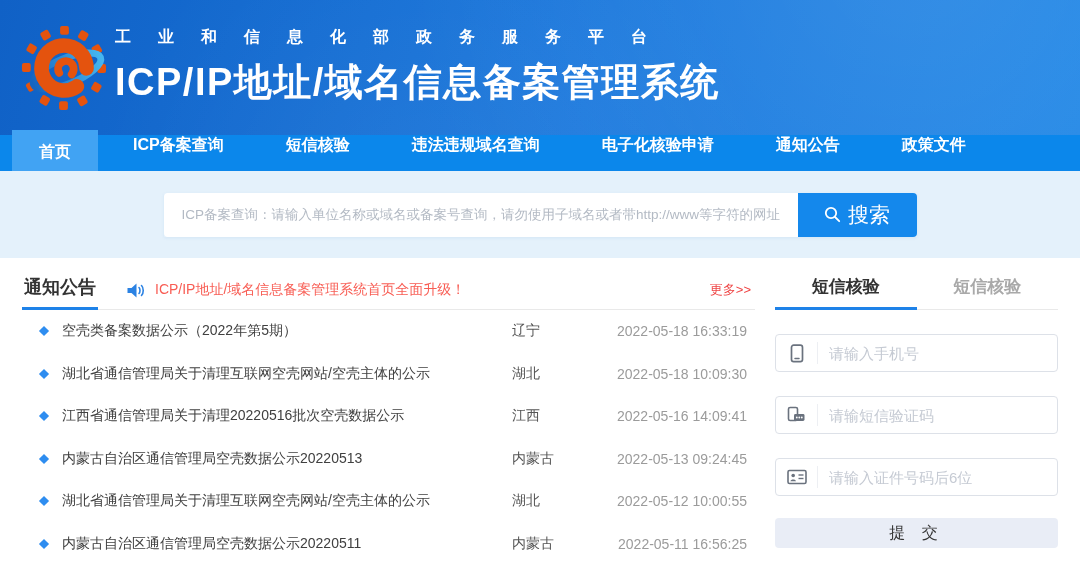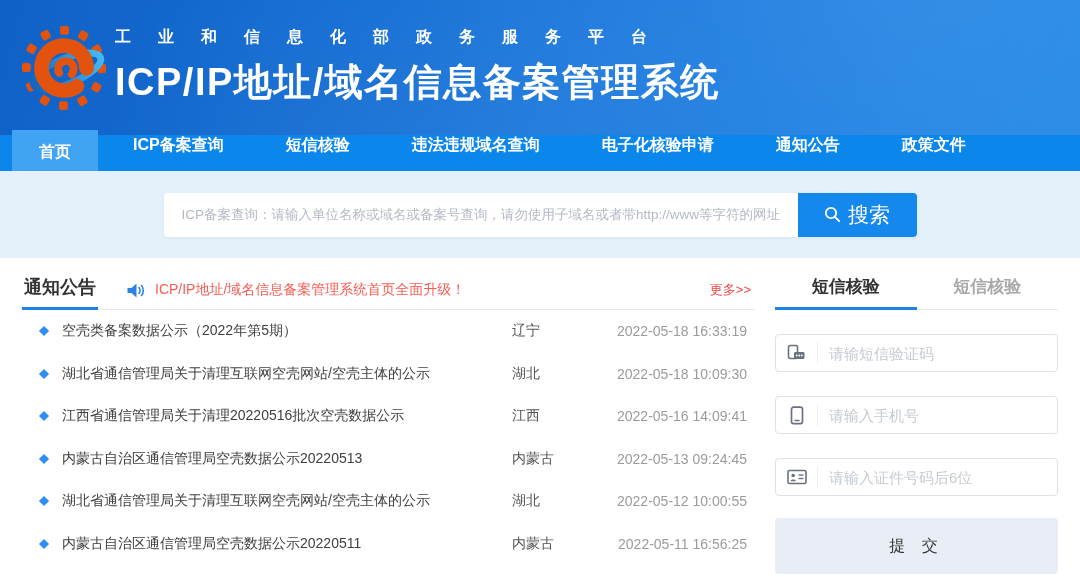--- a/index.html
+++ b/index.html
@@ -90,21 +90,21 @@
     border:1px solid #dde1e8; border-radius:4px; background:#fff;
   }
   .field:first-of-type{ margin-top:32px; }
   .field-icon{
     width:42px; flex:none; display:flex; align-items:center; justify-content:center;
     height:22px; border-right:1px solid #edeff3;
   }
   .field input{ flex:1; border:none; outline:none; padding:0 11px; font-size:15px; color:#333; min-width:0; }
   .field input::placeholder{ color:#c5cad3; }
   .submit-btn{
-    margin-top:22px; width:100%; height:56px; border:none; cursor:pointer;
+    margin-top:22px; width:100%; height:30px; border:none; cursor:pointer;
     background:var(--submit-bg,#e9edf6); border-radius:4px;
     font-size:16px; color:#333; letter-spacing:6px;
   }
 </style>
 </head>
 <body>
 
 <div class="header">
   <svg class="logo" viewBox="0 0 90 90">
     <defs>
@@ -217,39 +217,39 @@
   </div>
 
   <div class="right-col">
     <div class="tabs">
       <div class="tab active">短信核验</div>
       <div class="tab">短信核验</div>
     </div>
 
     <div class="field">
       <span class="field-icon">
+        <svg width="16" height="19" viewBox="0 0 16 19">
+          <rect x="2.5" y="1.2" width="11" height="16.5" rx="2.2" fill="none" stroke="#6a727e" stroke-width="1.7"></rect>
+          <line x1="6" y1="14.6" x2="10" y2="14.6" stroke="#6a727e" stroke-width="1.5" stroke-linecap="round"></line>
+        </svg>
+      </span>
+      <input type="text" placeholder="请输入手机号" style="">
+    </div>
+
+    <div class="field">
+      <span class="field-icon">
         <svg width="19" height="18" viewBox="0 0 19 18">
           <rect x="1.5" y="1.5" width="9" height="13" rx="1.6" fill="none" stroke="#6a727e" stroke-width="1.6"></rect>
           <rect x="7" y="8" width="10.5" height="7" rx="1.4" fill="#6a727e"></rect>
           <circle cx="9.8" cy="11.5" r="0.9" fill="#fff"></circle>
           <circle cx="12.3" cy="11.5" r="0.9" fill="#fff"></circle>
           <circle cx="14.8" cy="11.5" r="0.9" fill="#fff"></circle>
         </svg>
       </span>
       <input type="text" placeholder="请输短信验证码" style="">
-    </div>
-
-    <div class="field">
-      <span class="field-icon">
-        <svg width="16" height="19" viewBox="0 0 16 19">
-          <rect x="2.5" y="1.2" width="11" height="16.5" rx="2.2" fill="none" stroke="#6a727e" stroke-width="1.7"></rect>
-          <line x1="6" y1="14.6" x2="10" y2="14.6" stroke="#6a727e" stroke-width="1.5" stroke-linecap="round"></line>
-        </svg>
-      </span>
-      <input type="text" placeholder="请输入手机号" style="">
     </div>
 
     <div class="field">
       <span class="field-icon">
         <svg width="20" height="16" viewBox="0 0 20 16">
           <rect x="1" y="1.5" width="18" height="13" rx="1.5" fill="none" stroke="#6a727e" stroke-width="1.6"></rect>
           <circle cx="6.2" cy="6.5" r="1.8" fill="#6a727e"></circle>
           <path d="M3.4 12.2 C3.8 9.8 8.6 9.8 9 12.2 Z" fill="#6a727e"></path>
           <line x1="11.5" y1="6" x2="16.5" y2="6" stroke="#6a727e" stroke-width="1.4"></line>
           <line x1="11.5" y1="9.5" x2="16.5" y2="9.5" stroke="#6a727e" stroke-width="1.4"></line>

